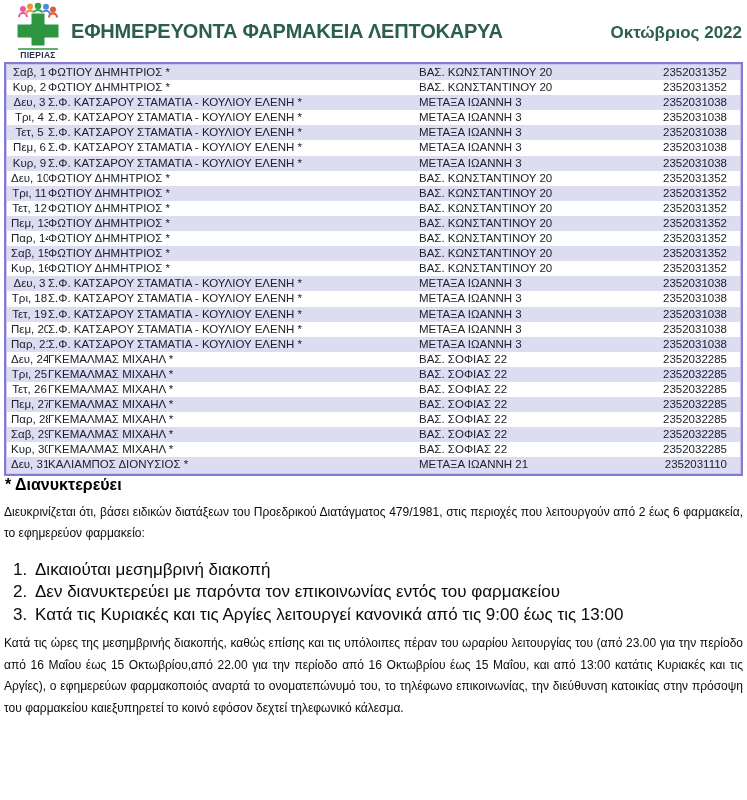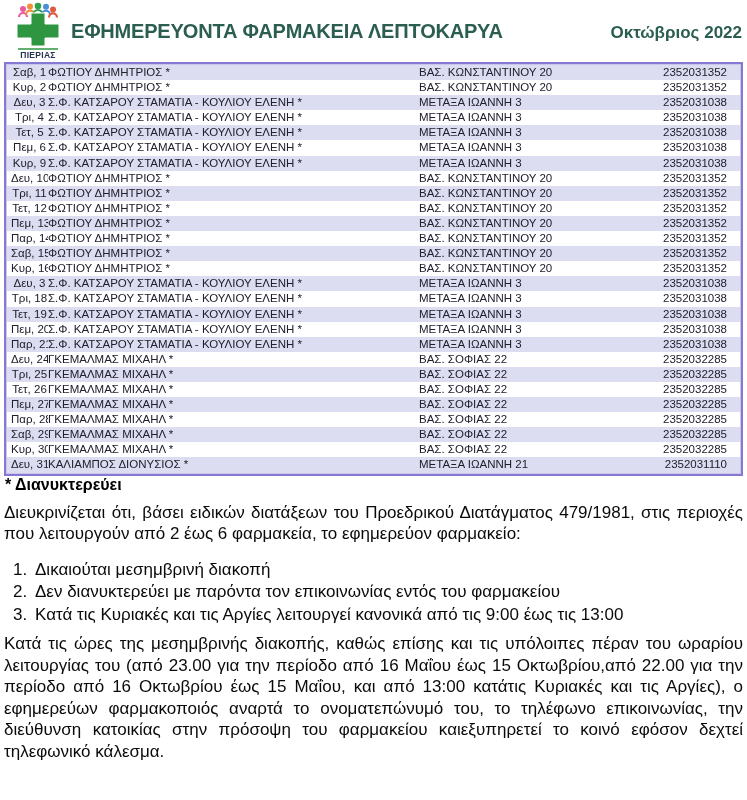--- a/index.html
+++ b/index.html
@@ -39,21 +39,21 @@
   }
   .table-frame tr:nth-child(odd){background:var(--rowalt,#DCDDF1);}
   .table-frame td:nth-child(1){width:37px;padding-left:4px;text-align:center;}
   .table-frame td:nth-child(2){width:371px;}
   .table-frame td:nth-child(3){width:190px;}
   .table-frame td:nth-child(4){text-align:right;padding-right:13px;}
 
   
   .footnote{margin:0 0 0 5px;font-size:16px;font-weight:bold;color:#000;}
   .para{
-    margin:8px 4px 0 4px;font-size:17px;line-height:21.5px;
+    margin:8px 4px 0 4px;font-size:12px;line-height:21.5px;
     text-align:justify;color:#0a0a0a;
   }
   ol.rules{
     margin:14px 0 0 0;padding-left:32px;
     font-size:17px;line-height:22.5px;color:#0a0a0a;
   }
   ol.rules li{padding-left:3px;}
   .para.last{margin-top:7px;}
 </style>
 </head>

